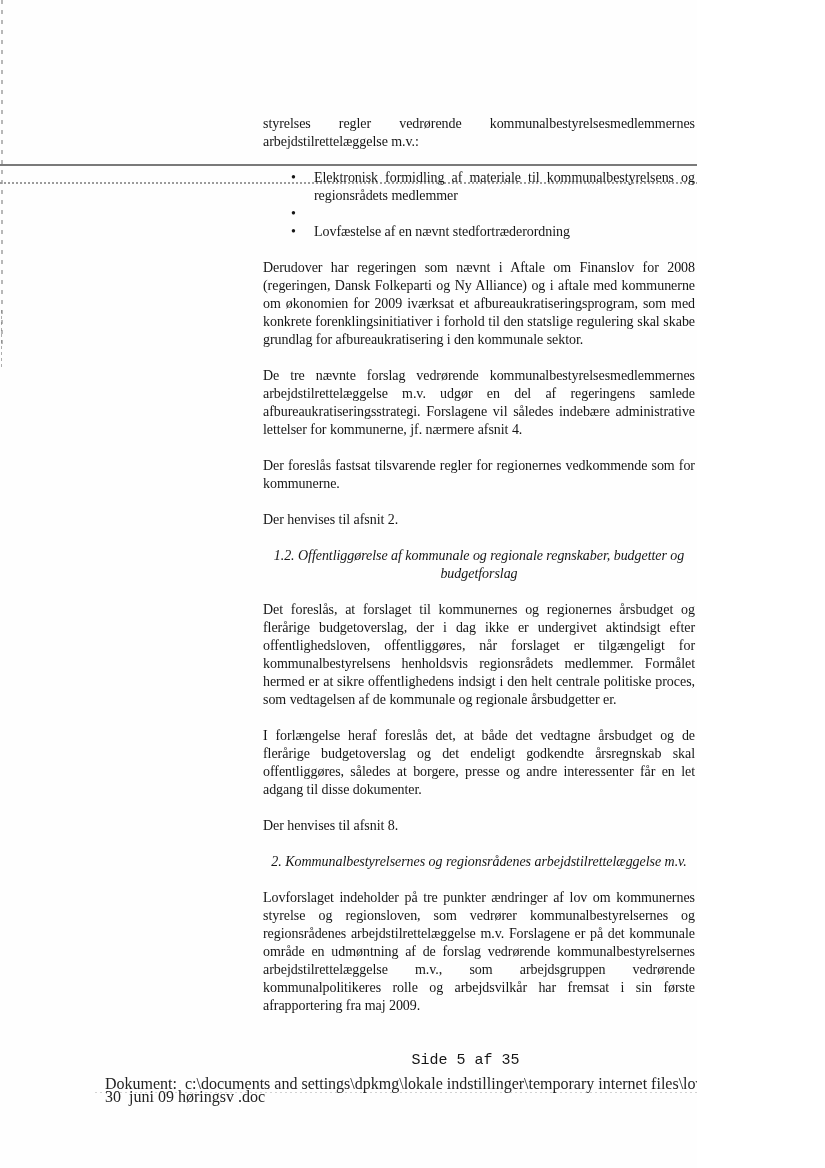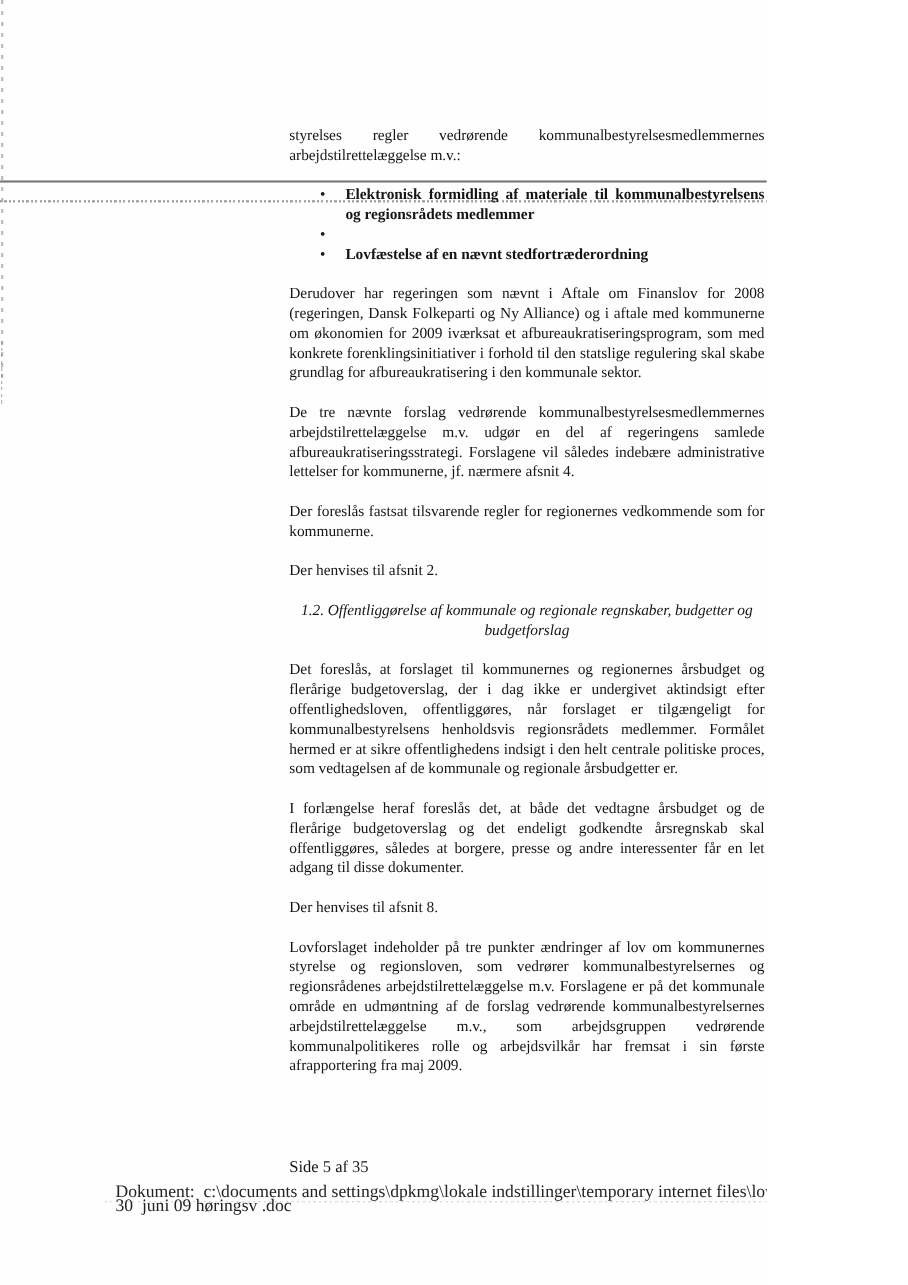--- a/index.html
+++ b/index.html
@@ -99,32 +99,32 @@
   }
   .bullet-glyph {
     flex: 0 0 auto;
     width: 23px;
     margin-left: 28px;
     text-align: left;
   }
   .bullet-text {
     flex: 1 1 auto;
     text-align: justify;
-    font-weight: bold;
   }
 
   
   .page-number {
     position: absolute;
     left: 263px;
     top: 1052px;
     width: 405px;
-    text-align: left;
+    text-align: center;
     font-size: 15px;
     line-height: 18px;
+    font-family: Liberation Mono, monospace;
   }
   .doc-path {
     position: absolute;
     left: 105px;
     top: 1077px;
     width: 660px;
     font-size: 16px;
     line-height: 13px;
     white-space: pre-wrap;
     color: #222;
@@ -169,20 +169,21 @@
     <p>Der henvises til afsnit 2.</p>
 
     <p class="heading-italic">1.2. Offentliggørelse af kommunale og regionale regnskaber, budgetter og budgetforslag</p>
 
     <p>Det foreslås, at forslaget til kommunernes og regionernes årsbudget og flerårige budgetoverslag, der i dag ikke er undergivet aktindsigt efter offentlighedsloven, offentliggøres, når forslaget er tilgængeligt for kommunalbestyrelsens henholdsvis regionsrådets medlemmer. Formålet hermed er at sikre offentlighedens indsigt i den helt centrale politiske proces, som vedtagelsen af de kommunale og regionale årsbudgetter er.</p>
 
     <p>I forlængelse heraf foreslås det, at både det vedtagne årsbudget og de flerårige budgetoverslag og det endeligt godkendte årsregnskab skal offentliggøres, således at borgere, presse og andre interessenter får en let adgang til disse dokumenter.</p>
 
     <p>Der henvises til afsnit 8.</p>
 
+    <p class="heading-italic">2. Kommunalbestyrelsernes og regionsrådenes arbejdstilrettelæggelse m.v.</p>
 
     <p>Lovforslaget indeholder på tre punkter ændringer af lov om kommunernes styrelse og regionsloven, som vedrører kommunalbestyrelsernes og regionsrådenes arbejdstilrettelæggelse m.v. Forslagene er på det kommunale område en udmøntning af de forslag vedrørende kommunalbestyrelsernes arbejdstilrettelæggelse m.v., som arbejdsgruppen vedrørende kommunalpolitikeres rolle og arbejdsvilkår har fremsat i sin første afrapportering fra maj 2009.</p>
 
   </div>
 
   <div class="page-number">Side 5 af 35</div>
 
   <div class="doc-path">Dokument:  c:\documents and settings\dpkmg\lokale indstillinger\temporary internet files\lovudkast 30  juni 09 høringsv .doc</div>
 
 </div>

